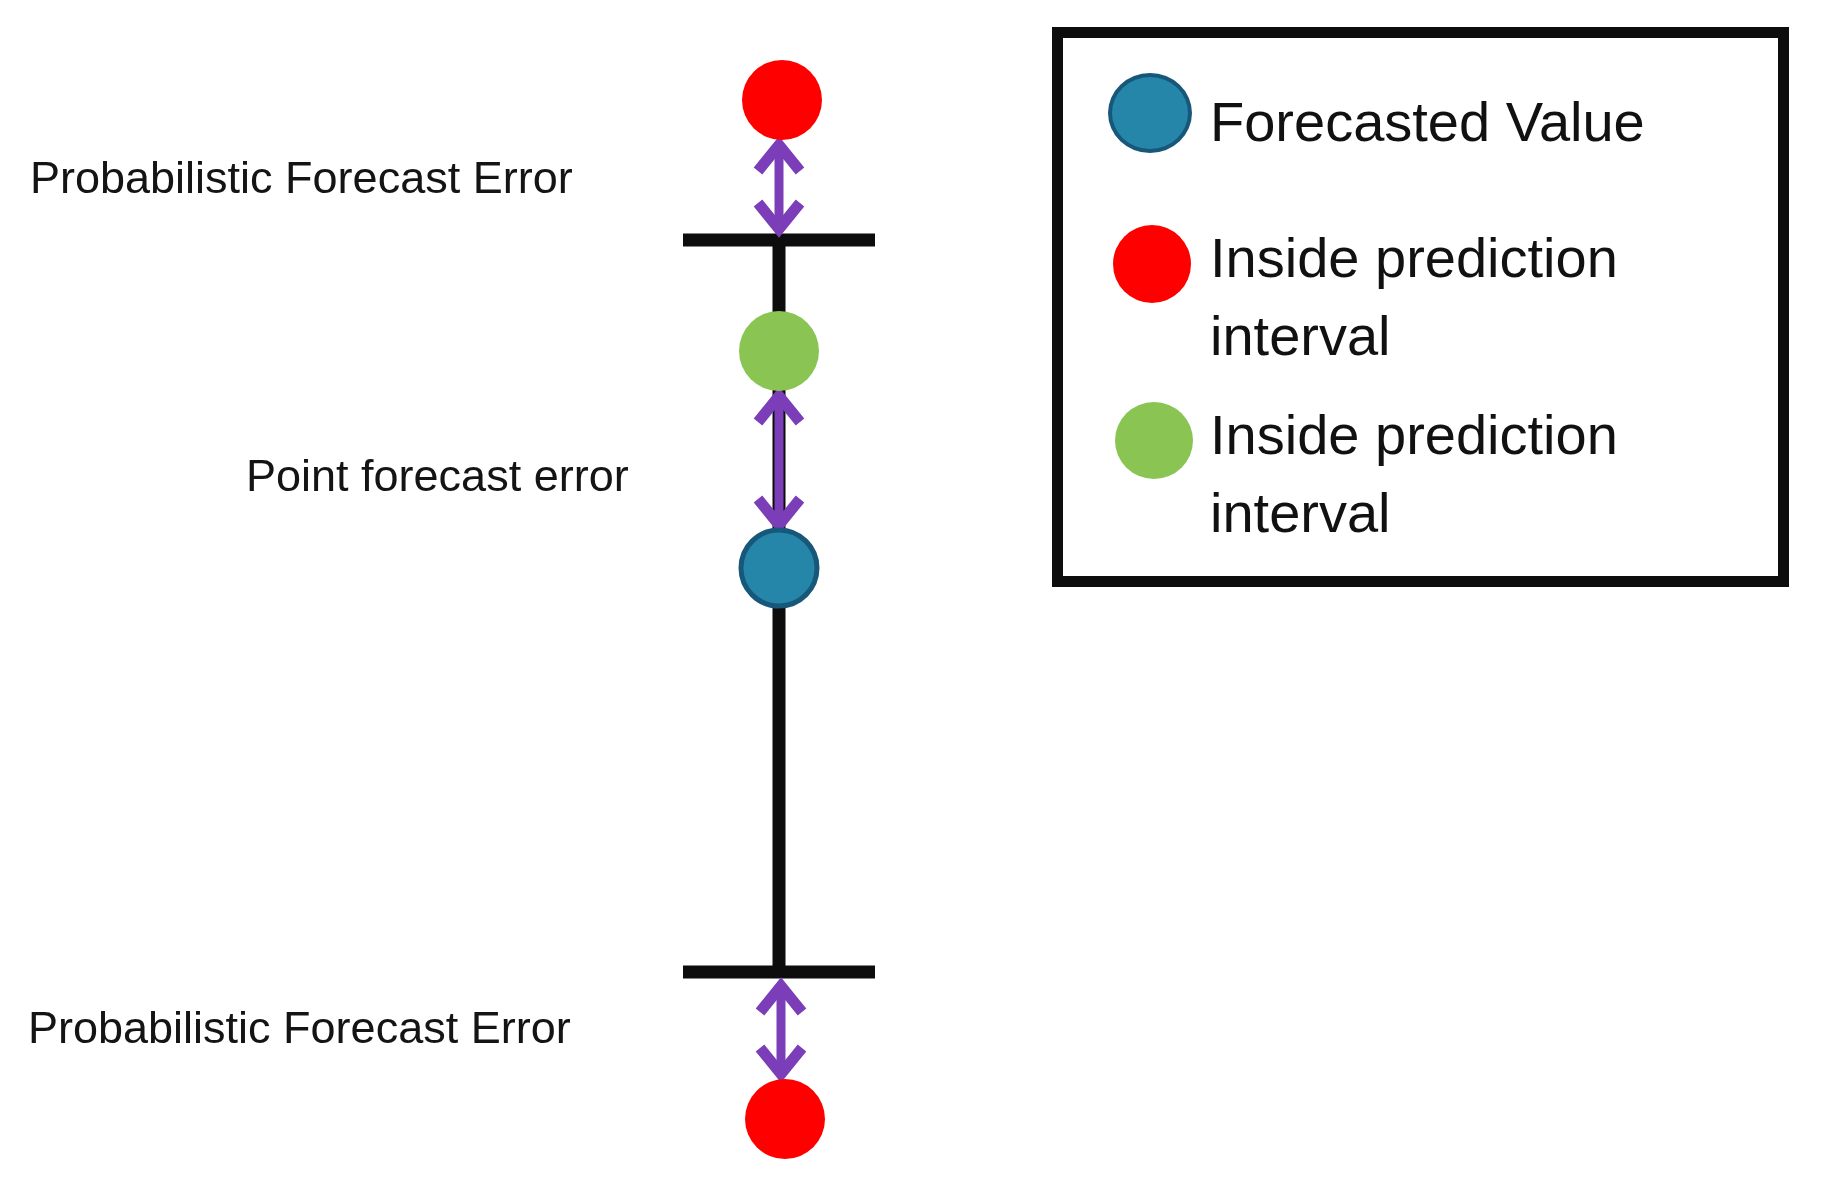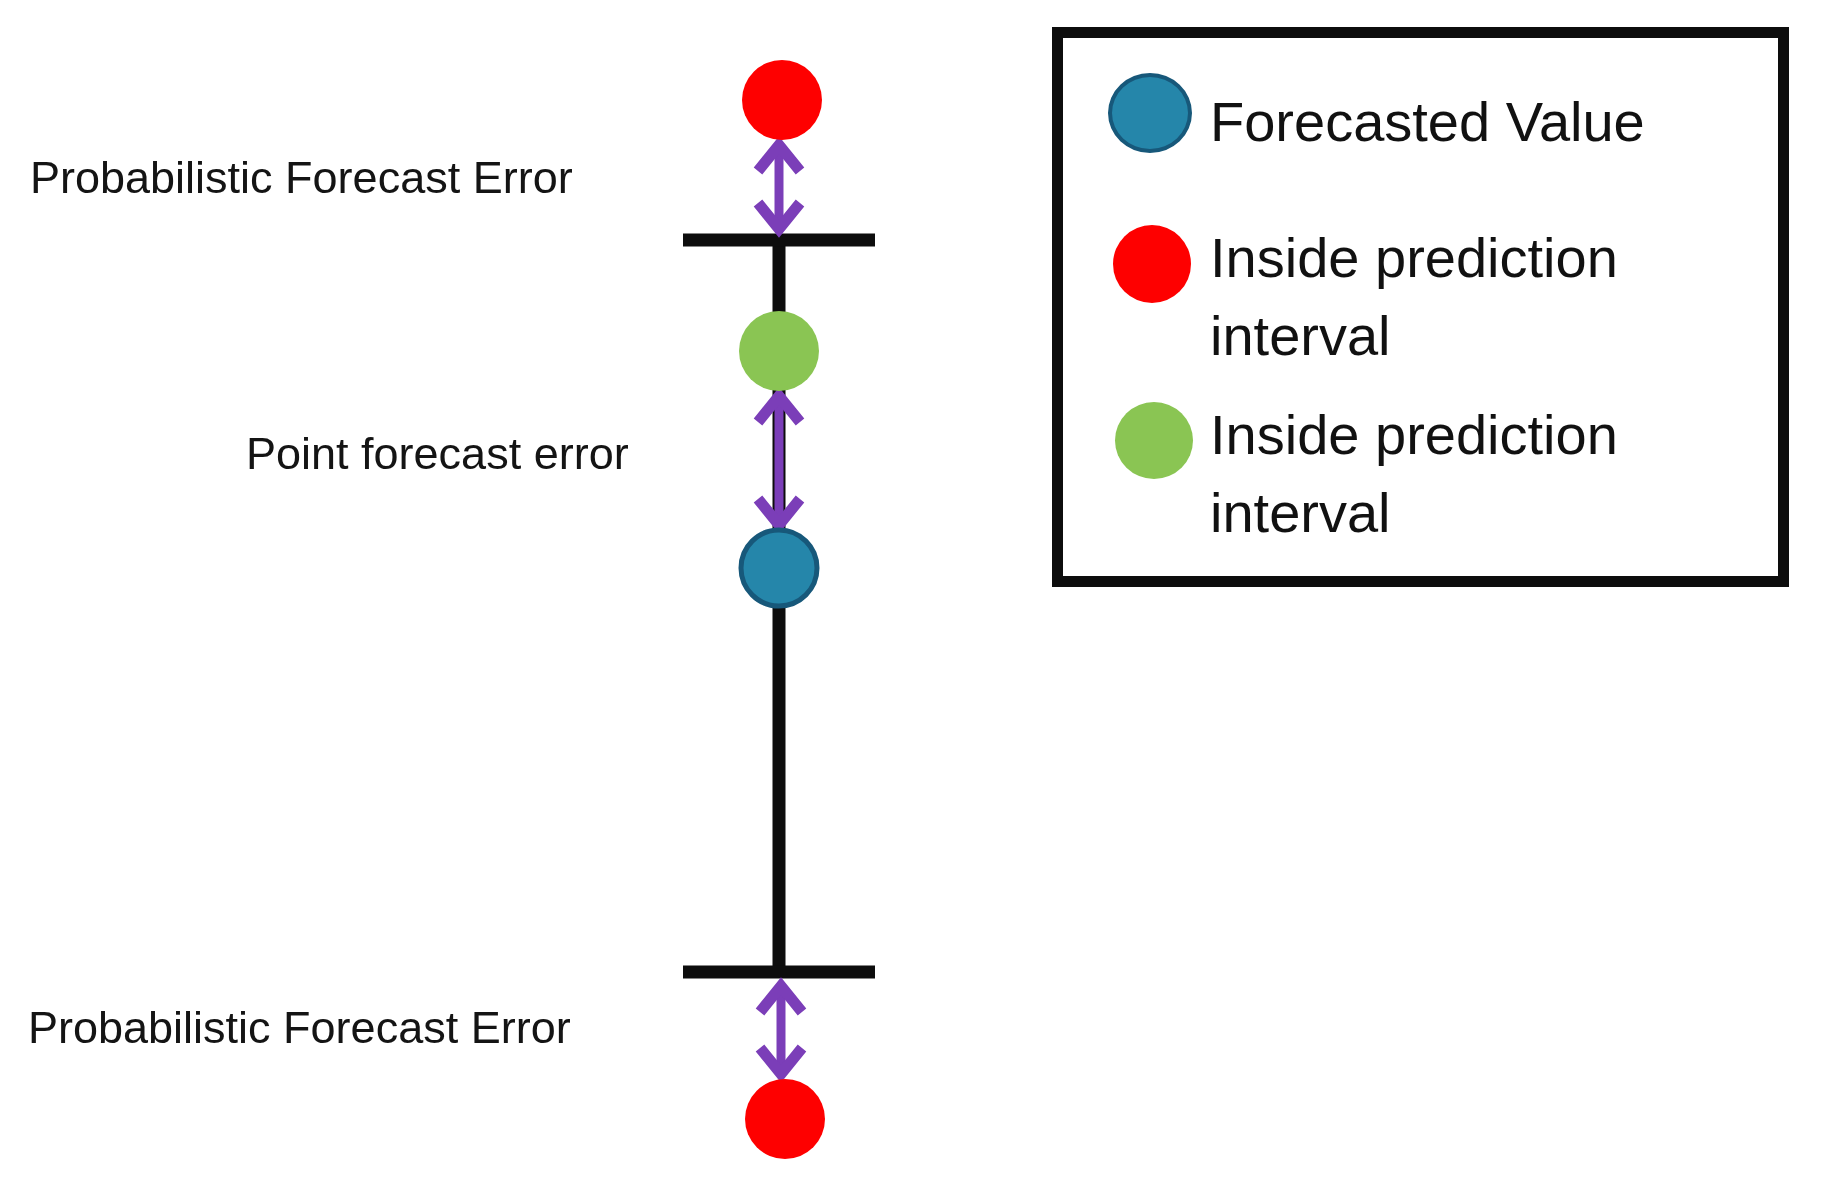--- a/index.html
+++ b/index.html
@@ -13,21 +13,21 @@
   .figure-svg { position: absolute; left: 0; top: 0; }
 
   .diagram-label {
     position: absolute;
     color: #141414;
     font-size: 45px;
     white-space: nowrap;
     letter-spacing: 0px;
   }
   .label-top    { left: 30px;  top: 152px; }
-  .label-middle { left: 246px; top: 428px; text-align: center; }
+  .label-middle { left: 246px; top: 450px; text-align: center; }
   .label-bottom { left: 28px;  top: 1002px; }
 
   .legend {
     position: absolute;
     left: 1052px; top: 27px;
     width: 737px; height: 560px;
     box-sizing: border-box;
     border: 11px solid #0d0d0d;
     background: #ffffff;
   }

